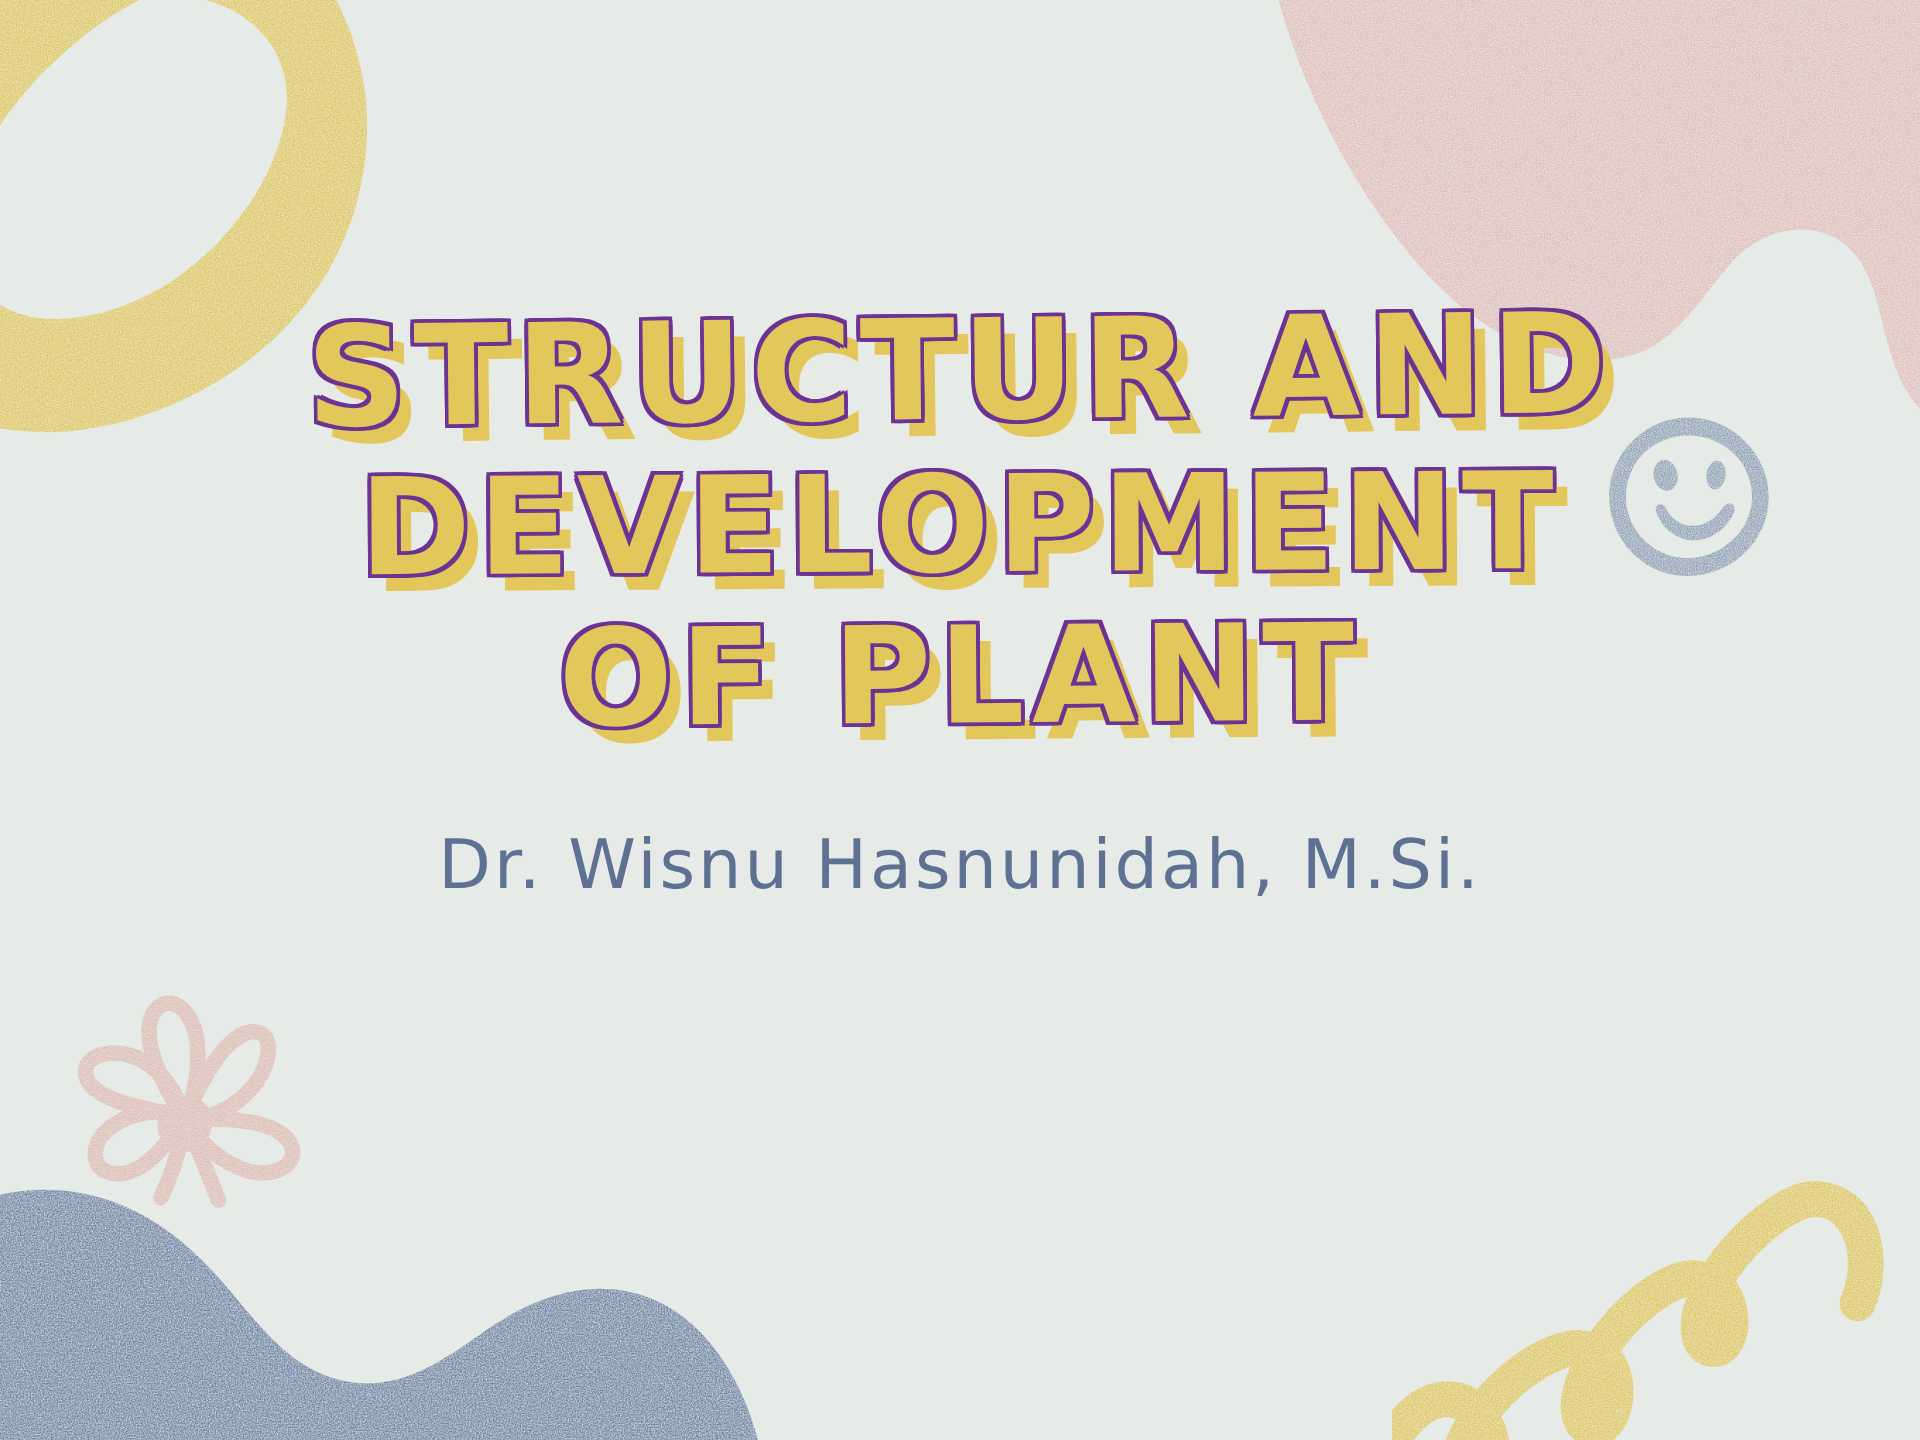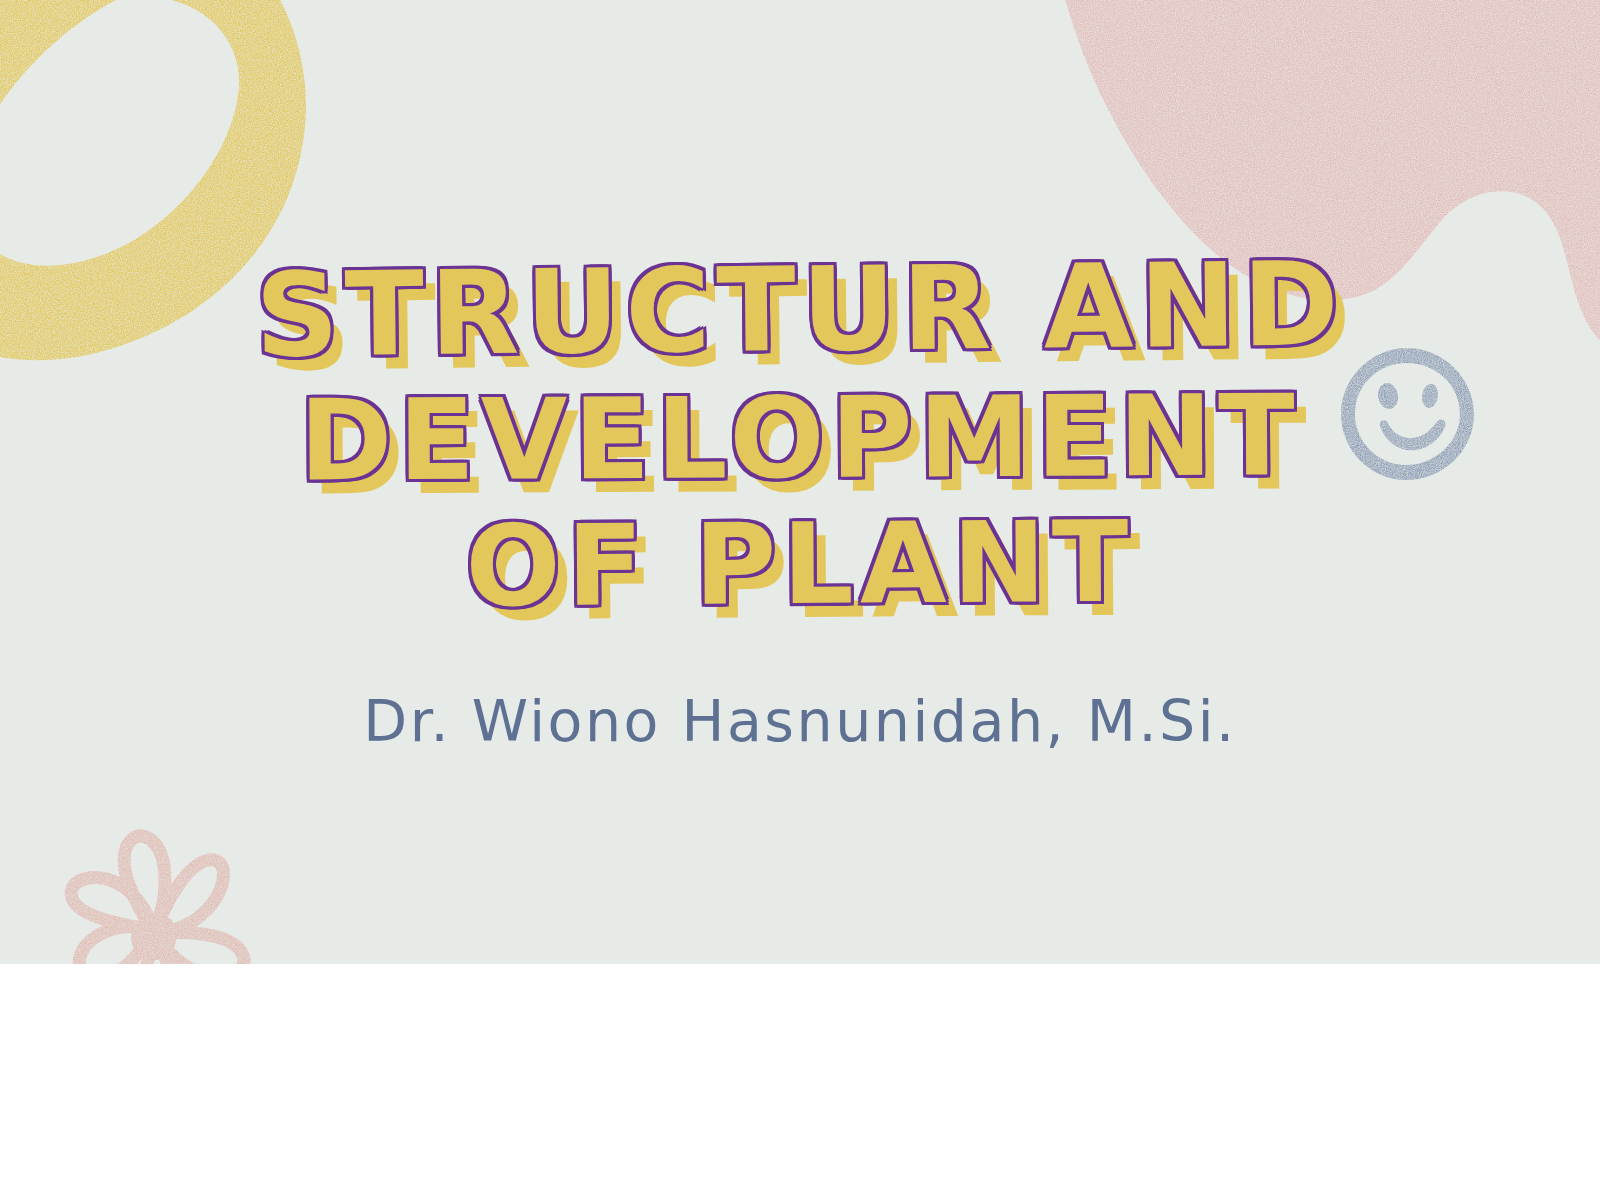--- a/index.html
+++ b/index.html
@@ -4,21 +4,21 @@
 <title>Slide</title>
 <style>
   html, body {
     margin: 0;
     padding: 0;
     background: #ffffff;
   }
   #slide {
     position: relative;
     width: 1600px;
-    height: 964px;
+    height: 1200px;
     overflow: hidden;
     background: #e7ebe7;
     font-family: "DejaVu Sans", sans-serif;
   }
 
   
   .deco {
     position: absolute;
     pointer-events: none;
   }
@@ -215,18 +215,18 @@
 
   <div id="content">
 
     <div id="title-block">
       <span class="title-line l1">STRUCTUR AND</span>
       <span class="title-line l2">DEVELOPMENT</span>
       <span class="title-line l3">OF PLANT</span>
     </div>
 
     <div id="authors">
-      <span class="author-line">Dr. Wiono Hasnunidah, M.Si.</span>
+      <span class="author-line">Dr. Wisnu Hasnunidah, M.Si.</span>
     </div>
 
   </div>
 
 </div>
 
 </body></html>

